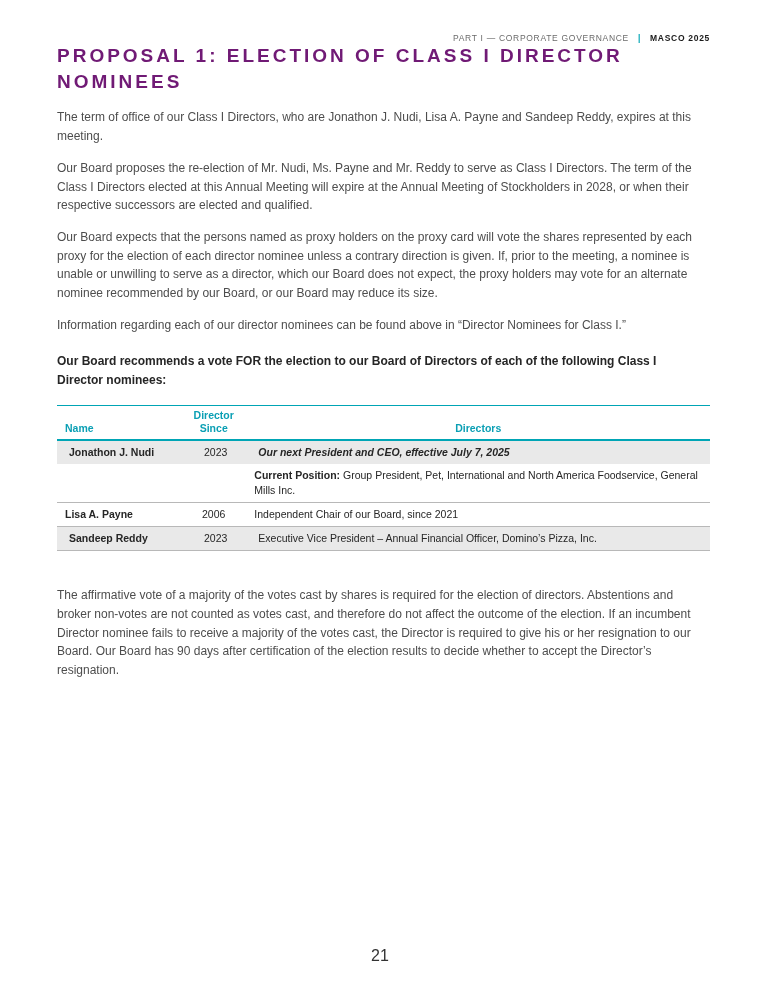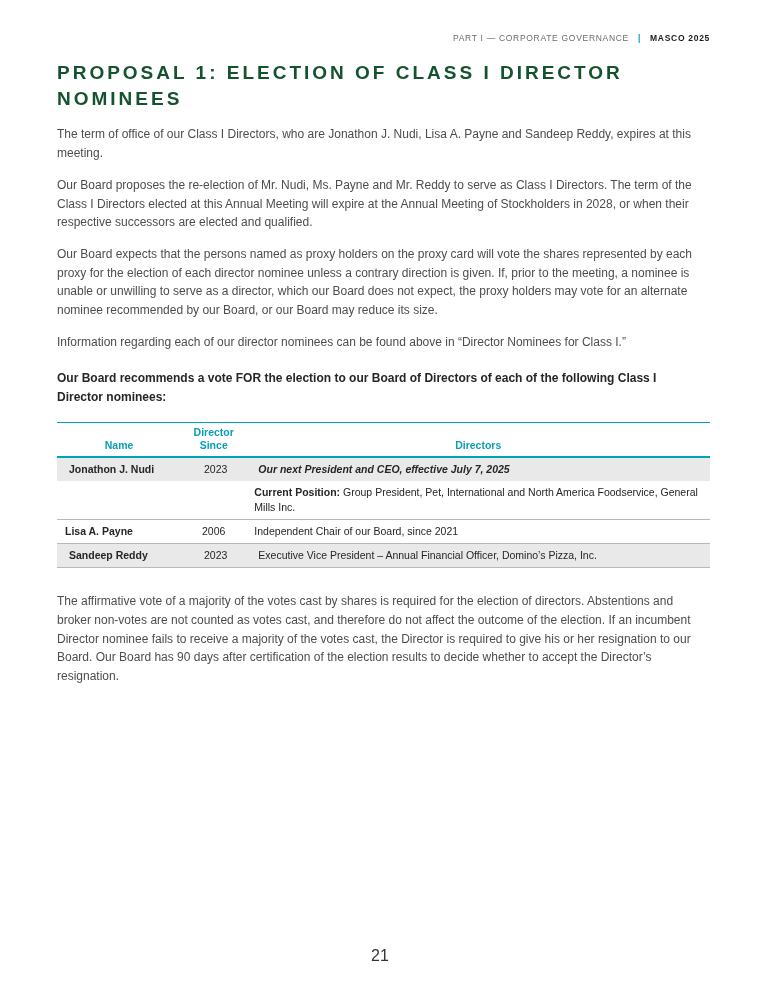--- a/index.html
+++ b/index.html
@@ -9,46 +9,46 @@
     width:768px; height:993px; background:#ffffff; position:relative;
     padding:33px 58px 0 57px; overflow:hidden;
   }
   .doc-header {
     display:flex; justify-content:flex-end; align-items:baseline; gap:9px;
     font-size:8.5px; letter-spacing:0.7px; color:#6b6b6b;
   }
   .doc-header .brand { color:#1a1a1a; font-weight:bold; }
   .doc-header .divider { color:#00a5b5; font-weight:bold; }
   h1.title {
-    margin-top:17px; color:#14532d; font-size:19px; font-weight:bold;
+    color:#701a75; font-size:19px; font-weight:bold;
     letter-spacing:3px; line-height:1.38; max-width:660px;
   }
   p.body { margin-top:13px; font-size:12px; line-height:1.56; color:#4d4d4d; }
   p.recommend { margin-top:17px; font-size:12px; line-height:1.6; color:#262626; font-weight:bold; max-width:640px; }
   table.dir {
     margin-top:15px; width:100%; border-collapse:collapse;
     font-size:10.5px; color:#262626;
   }
   table.dir th {
     color:#0a9fb4; font-weight:bold; font-size:10.5px;
     border-top:1px solid #00a5b5; border-bottom:2px solid #00a5b5;
     padding:3px 8px 4px 8px; vertical-align:bottom; line-height:1.25;
   }
-  table.dir th.h-name { text-align:center; width:19%; }
+  table.dir th.h-name { text-align:left; width:19%; }
   table.dir th.h-since { text-align:center; width:10%; }
   table.dir th.h-occ { text-align:center; width:71%; }
   table.dir td { padding:4px 8px 5px 8px; vertical-align:top; line-height:1.35; }
   td.c-name { font-weight:bold; }
   td.c-since { text-align:center; }
   tr.shade td { background:#e9e9e9;padding-left:12px; }
   tr.rule td { border-bottom:1px solid #b8b8b8; }
   .occ-highlight { font-weight:bold; font-style:italic; }
   .occ-label { font-weight:bold; }
   td.c-occ-cont { padding-top:6px; padding-bottom:8px; }
-  p.closing { margin-top:24px; font-size:12px; line-height:1.56; color:#4d4d4d; }
+  p.closing { margin-top:35px; font-size:12px; line-height:1.56; color:#4d4d4d; }
   .footer {
     position:absolute; left:0; right:8px; bottom:28px; text-align:center;
     font-size:16px; color:#333333;
   }
 </style>
 </head>
 <body>
 
 <div class="page">
 

